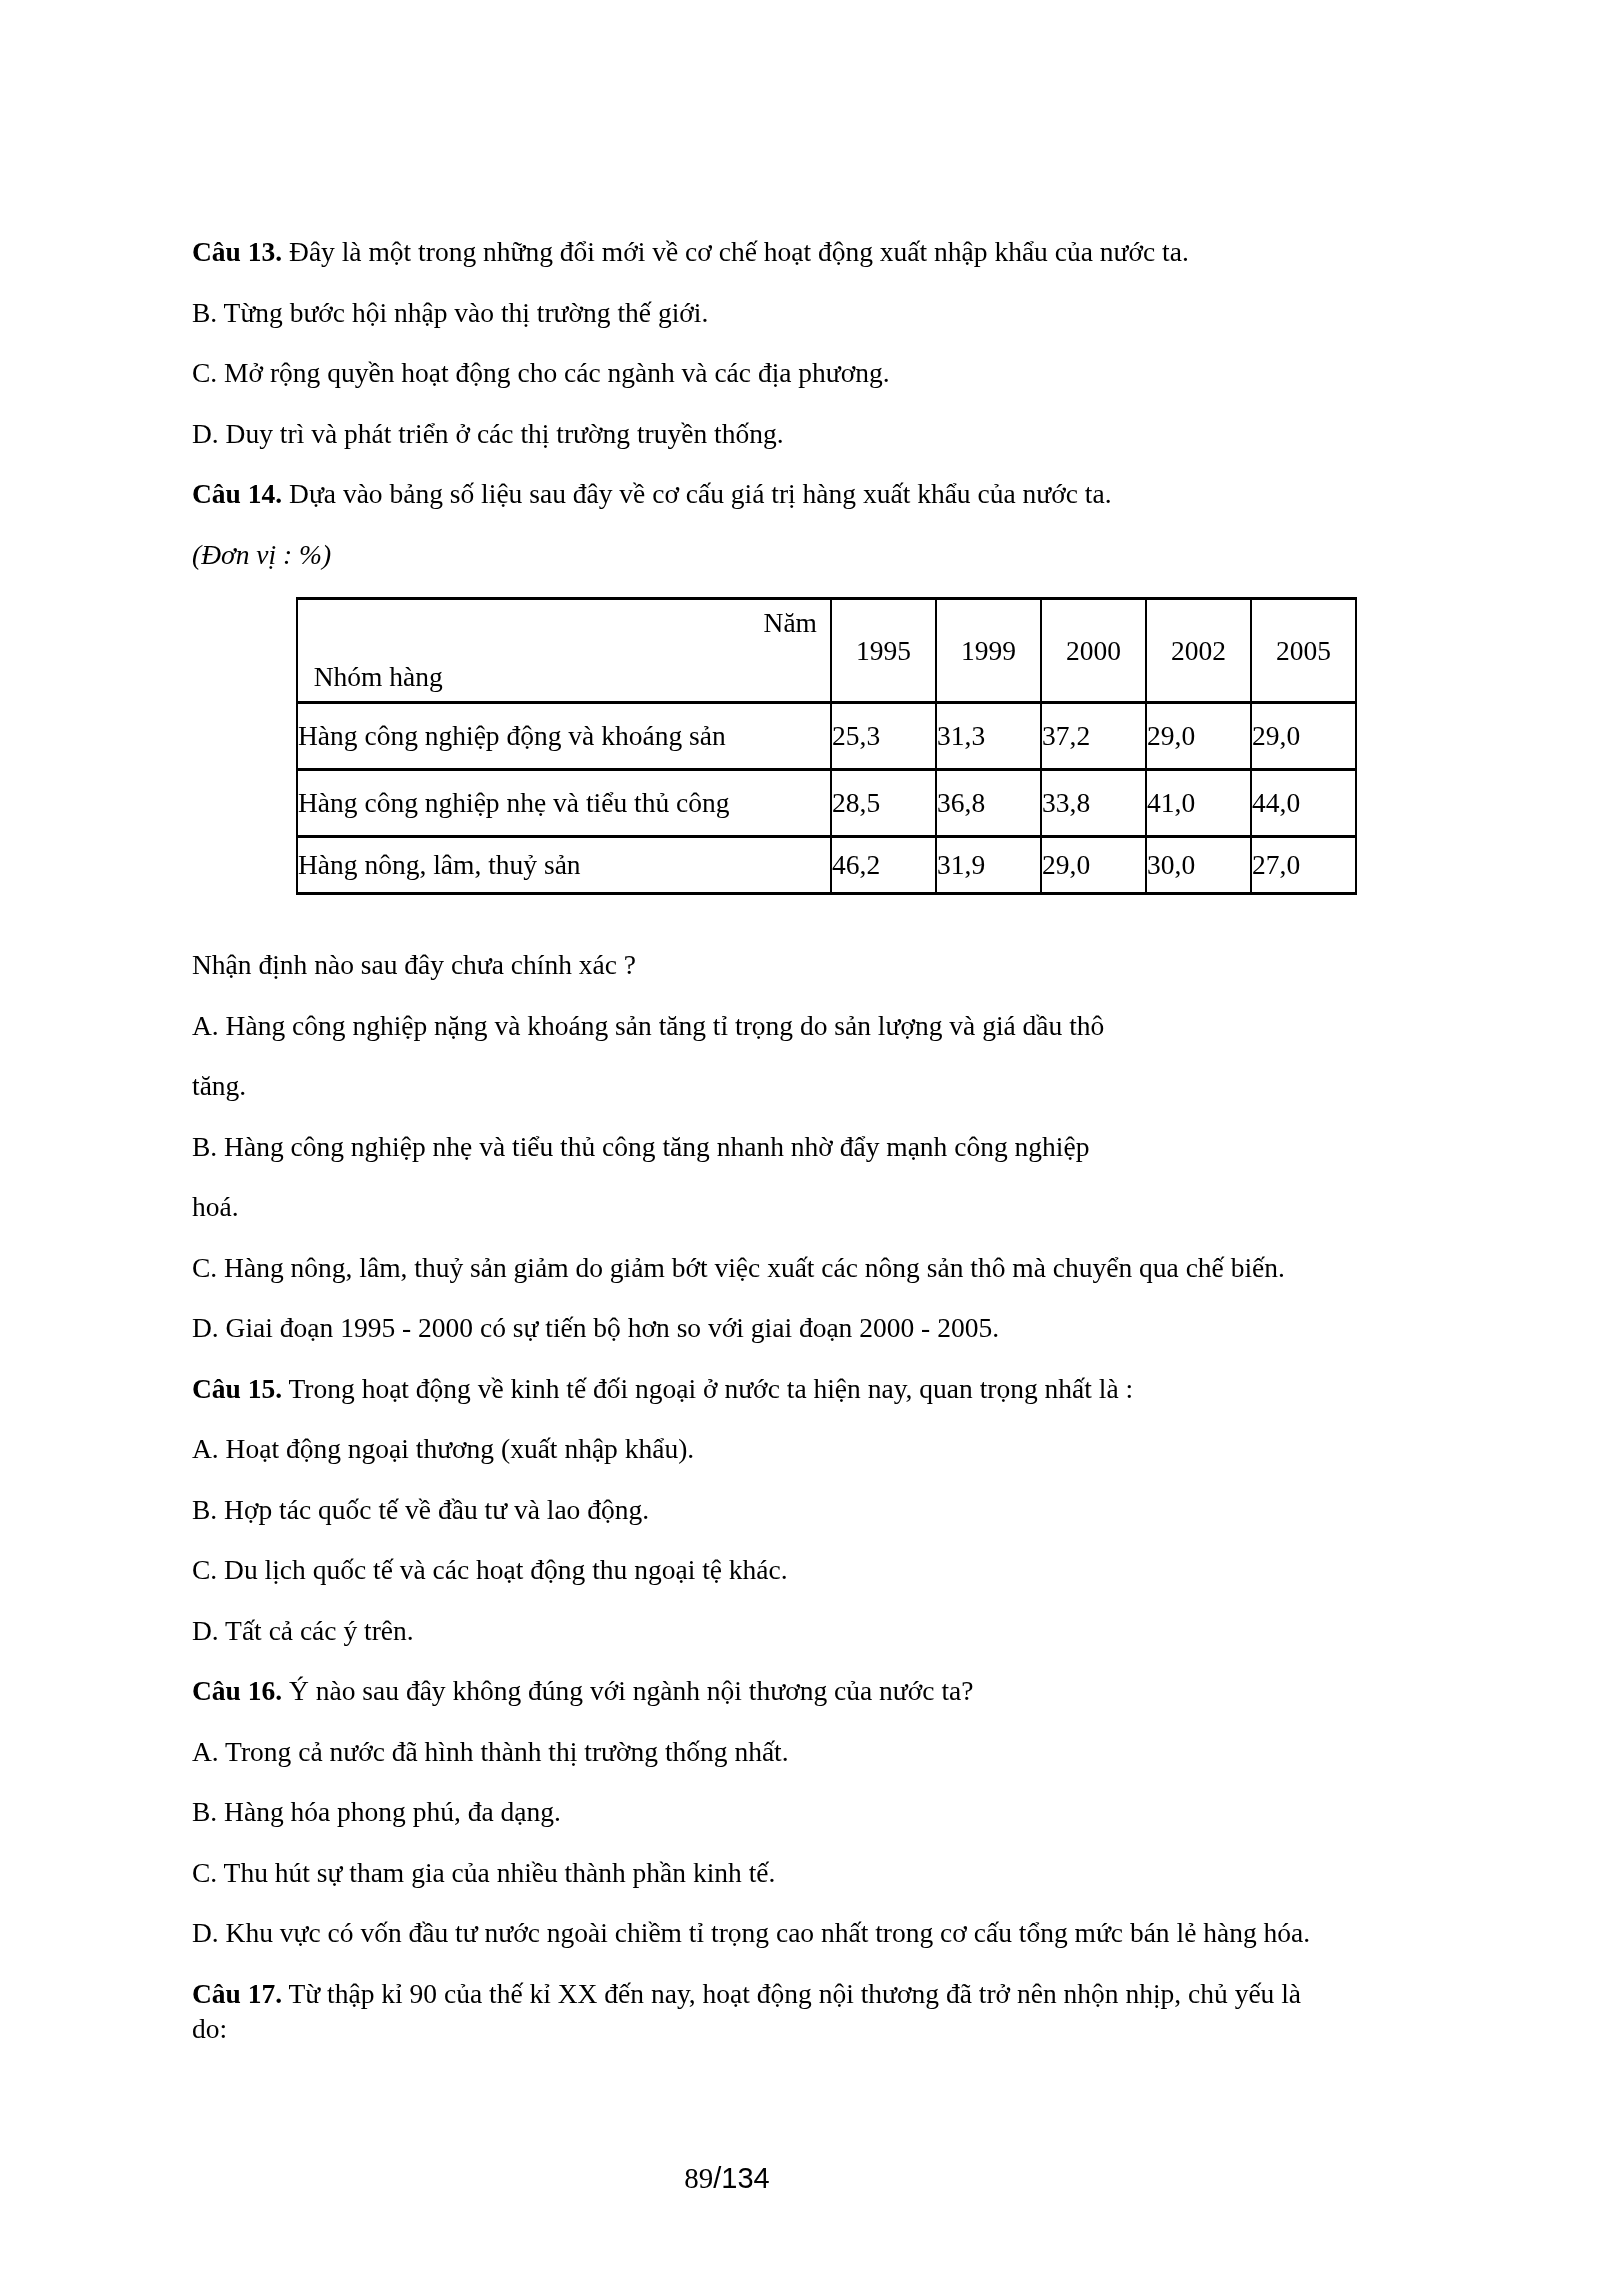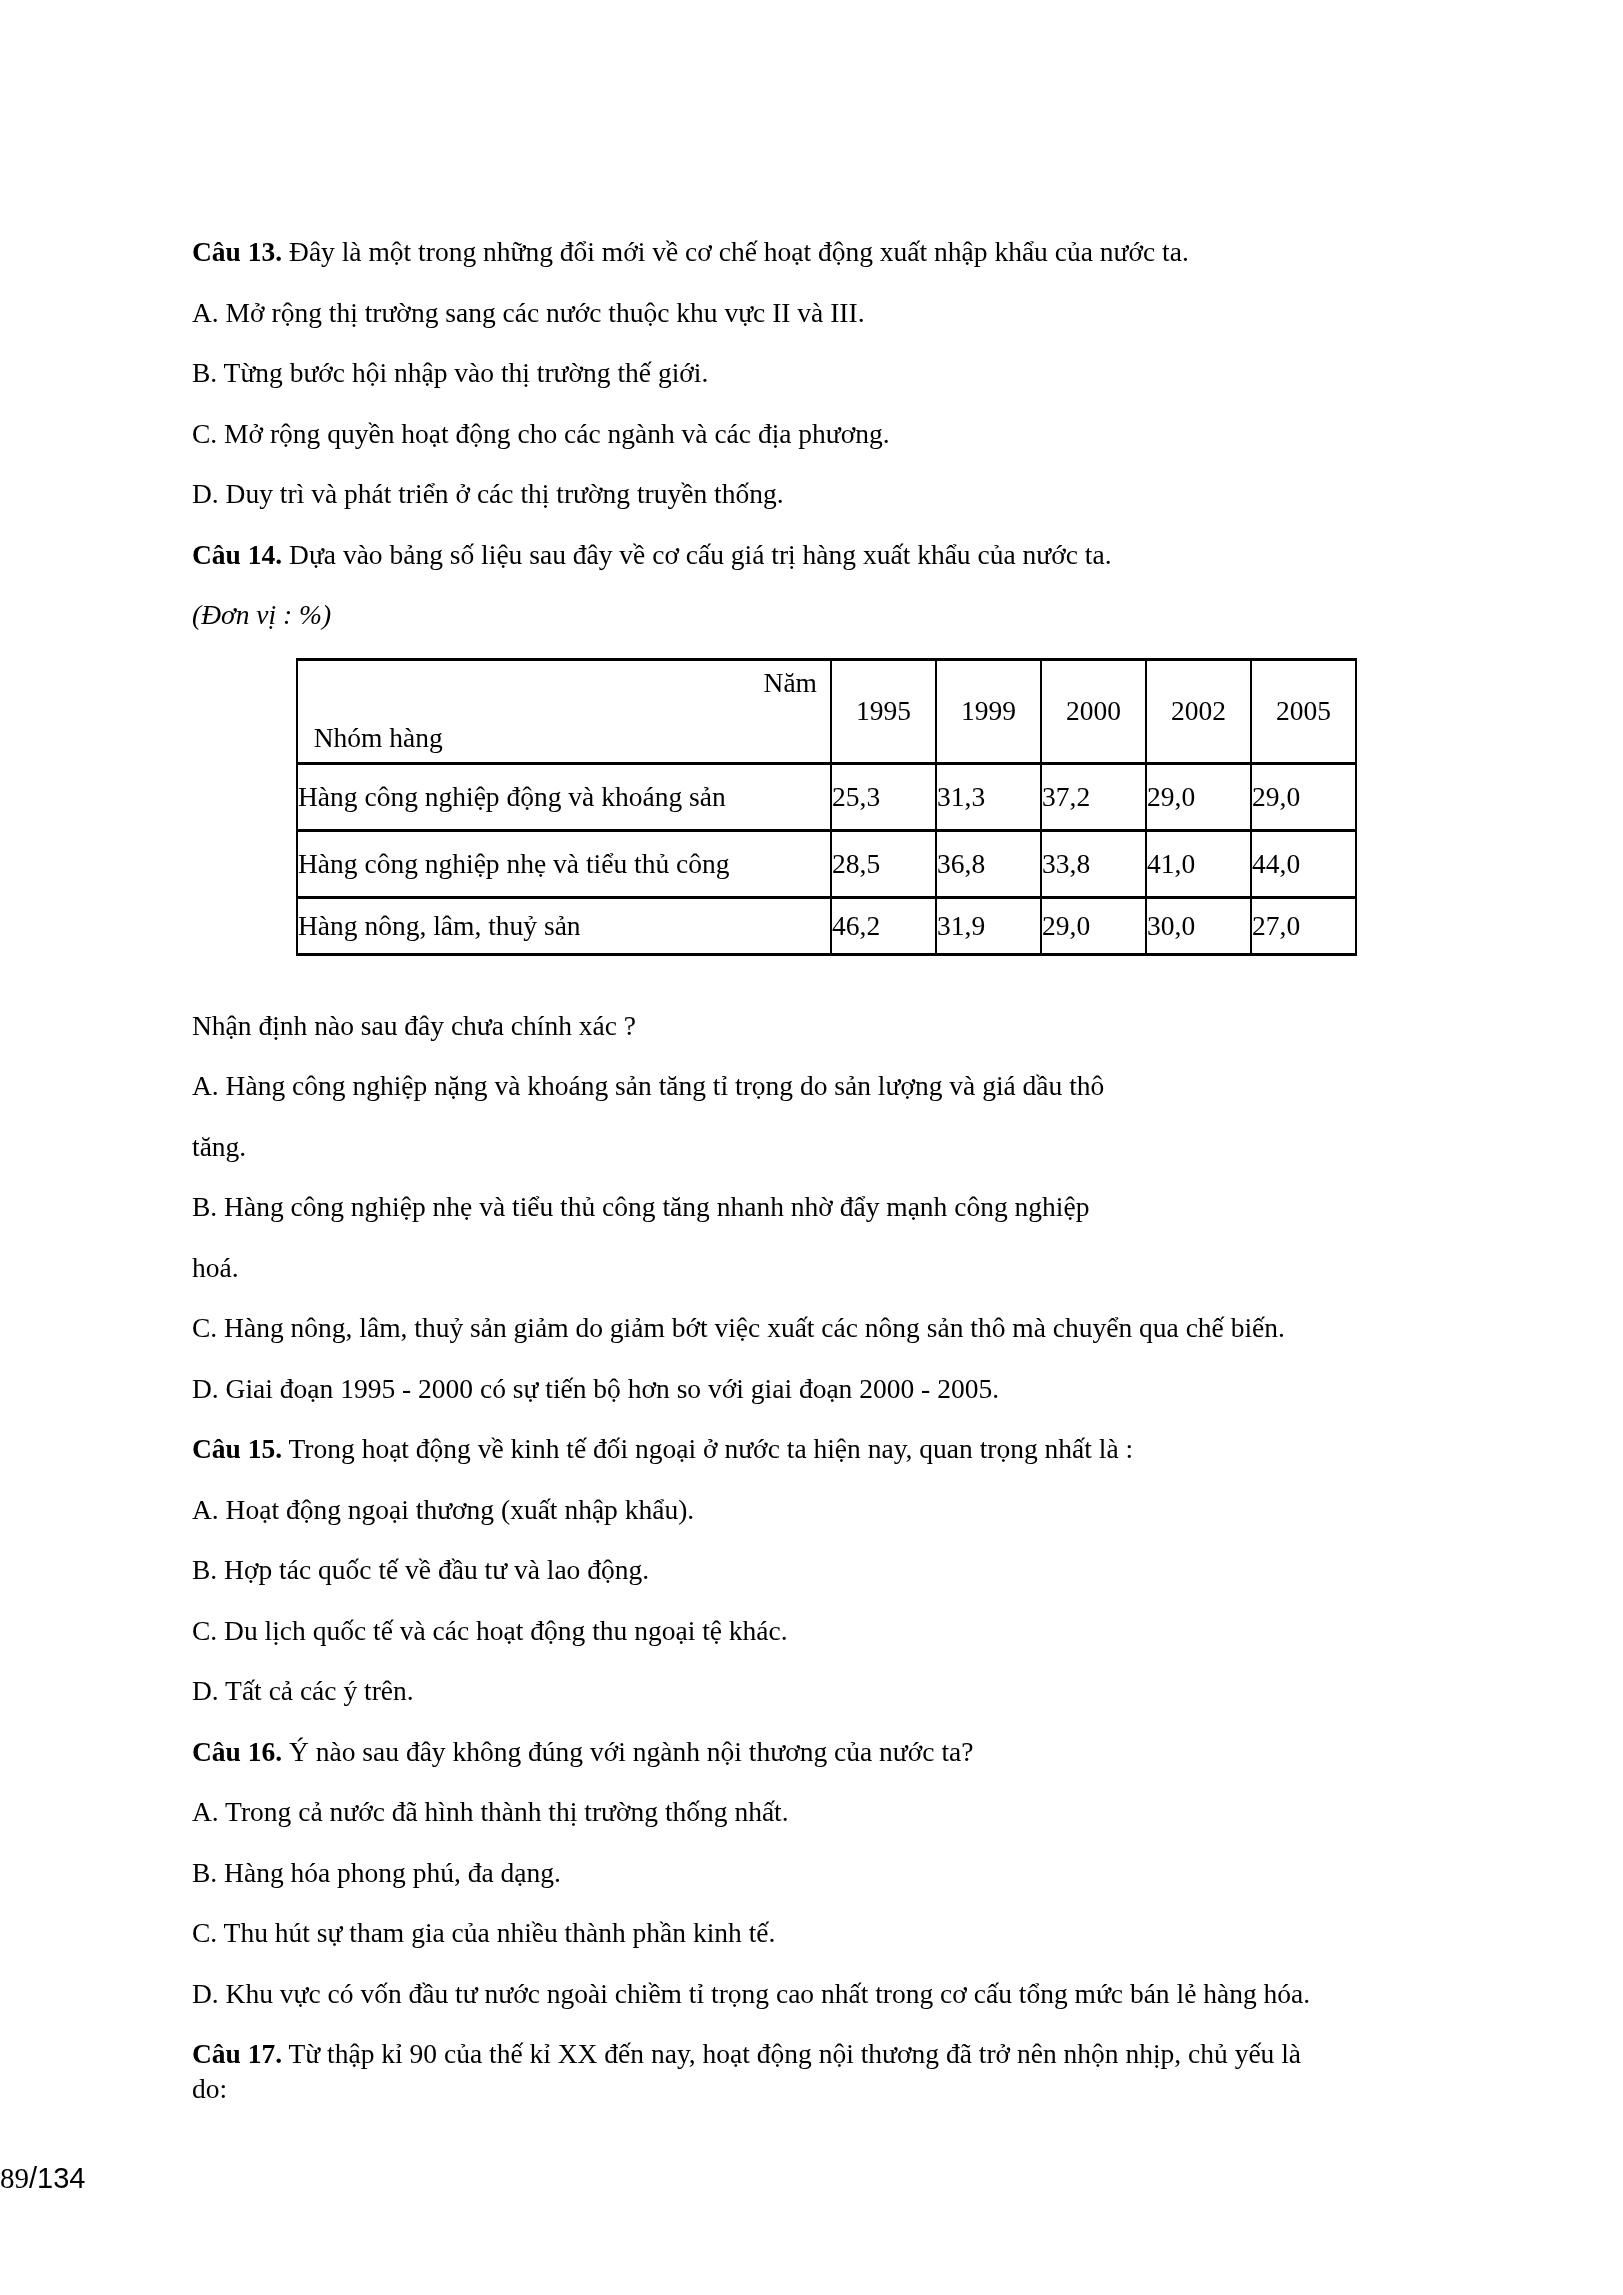--- a/index.html
+++ b/index.html
@@ -53,35 +53,34 @@
   }
   .corner-top { align-self:flex-end; }
   .corner-bottom { align-self:flex-start; }
   td.year { text-align:center; vertical-align:middle; }
   td.rlabel { vertical-align:middle; padding-left:15.7px; white-space:nowrap; }
   td.val { text-align:left; vertical-align:middle; }
 
   .footer {
     position:absolute;
     top:2161px; left:0; width:100%;
-    text-align:left;
+    text-align:center;
     font-size:29px;
     line-height:35px;
   }
   .footer .serif { font-family:"Liberation Serif","DejaVu Serif",serif; }
   .footer .sans  { font-family:"Liberation Sans","DejaVu Sans",sans-serif; }
 </style>
 </head>
 <body>
 
 <div class="page">
   <div class="content">
 
     <div class="line"><span class="b">Câu 13.</span><span> Đây là một trong những đổi mới về cơ chế hoạt động xuất nhập khẩu của nước ta.</span></div>
-    <div class="line">A. Mở rộng thị trường sang các nước thuộc khu vực II và III.</div>
     <div class="line">B. Từng bước hội nhập vào thị trường thế giới.</div>
     <div class="line">C. Mở rộng quyền hoạt động cho các ngành và các địa phương.</div>
     <div class="line">D. Duy trì và phát triển ở các thị trường truyền thống.</div>
     <div class="line"><span class="b">Câu 14.</span><span> Dựa vào bảng số liệu sau đây về cơ cấu giá trị hàng xuất khẩu của nước ta.</span></div>
     <div class="line italic">(Đơn vị : %)</div>
 
     <table class="data">
       <colgroup>
         <col style="width:534px">
         <col style="width:105px">

